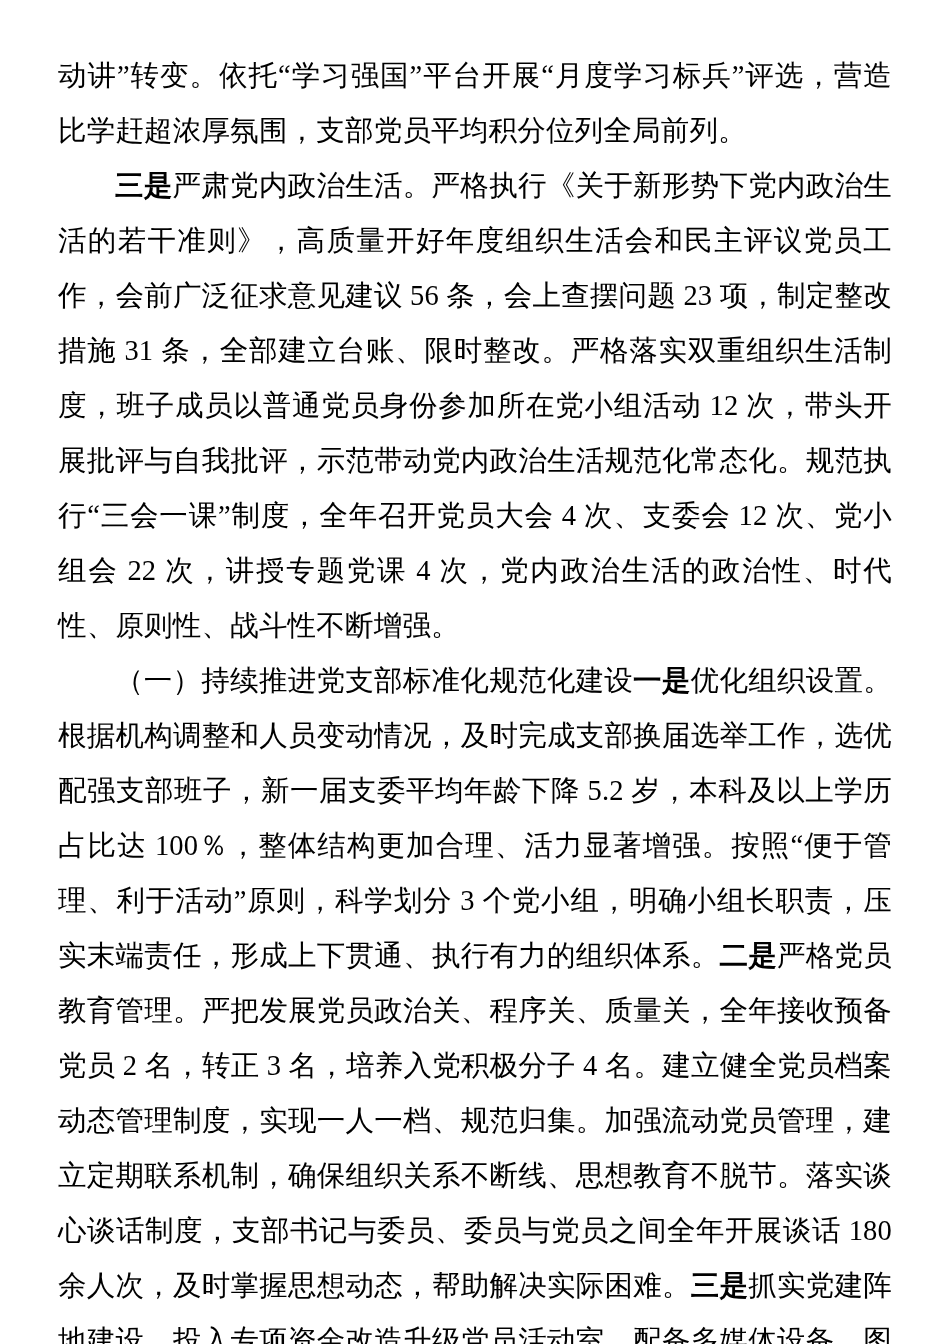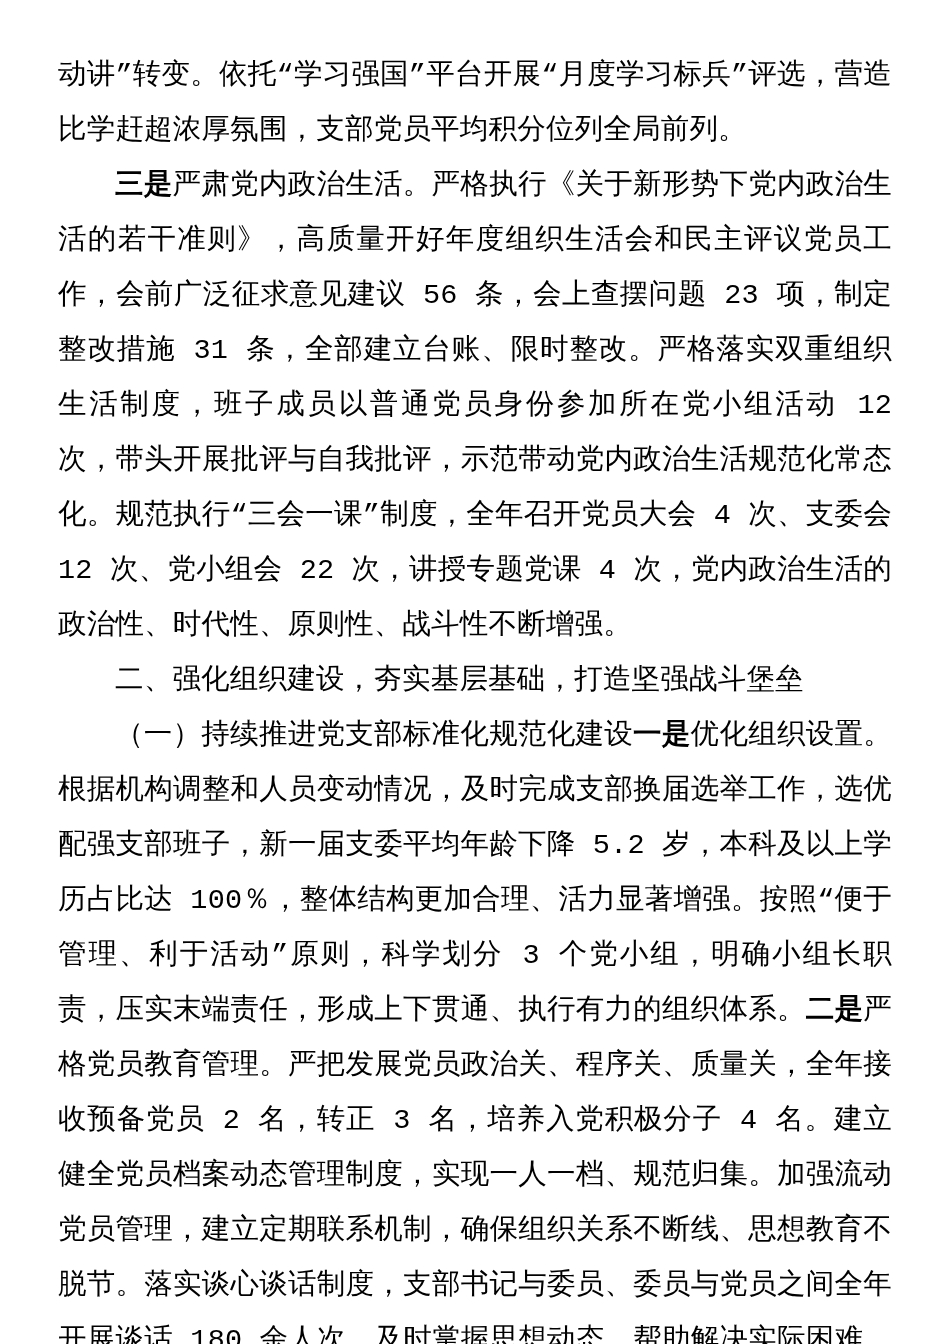--- a/index.html
+++ b/index.html
@@ -24,21 +24,20 @@
   .doc-body {
     font-size: 28.5px;
     line-height: 55px;
     letter-spacing: 0.2px;
     text-align: justify;
     text-justify: inter-ideograph;
   }
   .para {
     margin: 0;
     text-indent: 0;
-    font-family: Liberation Mono, monospace;
   }
   .para.indent {
     text-indent: 2em;
   }
   .bold {
     font-weight: bold;
   }
 </style>
 </head>
 <body>
@@ -47,22 +46,19 @@
   <div class="doc-body">
 
     <p class="para">
       <span>动讲”转变。依托“学习强国”平台开展“月度学习标兵”评选，营造比学赶超浓厚氛围，支部党员平均积分位列全局前列。</span>
     </p>
 
     <p class="para indent">
       <span class="bold">三是</span><span>严肃党内政治生活。严格执行《关于新形势下党内政治生活的若干准则》，高质量开好年度组织生活会和民主评议党员工作，会前广泛征求意见建议 56 条，会上查摆问题 23 项，制定整改措施 31 条，全部建立台账、限时整改。严格落实双重组织生活制度，班子成员以普通党员身份参加所在党小组活动 12 次，带头开展批评与自我批评，示范带动党内政治生活规范化常态化。规范执行“三会一课”制度，全年召开党员大会 4 次、支委会 12 次、党小组会 22 次，讲授专题党课 4 次，党内政治生活的政治性、时代性、原则性、战斗性不断增强。</span>
     </p>
 
-    <p class="para indent">
-      <span>二、强化组织建设，夯实基层基础，打造坚强战斗堡垒</span>
-    </p>
 
     <p class="para indent">
       <span>（一）持续推进党支部标准化规范化建设</span><span class="bold">一是</span><span>优化组织设置。根据机构调整和人员变动情况，及时完成支部换届选举工作，选优配强支部班子，新一届支委平均年龄下降 5.2 岁，本科及以上学历占比达 100％，整体结构更加合理、活力显著增强。按照“便于管理、利于活动”原则，科学划分 3 个党小组，明确小组长职责，压实末端责任，形成上下贯通、执行有力的组织体系。</span><span class="bold">二是</span><span>严格党员教育管理。严把发展党员政治关、程序关、质量关，全年接收预备党员 2 名，转正 3 名，培养入党积极分子 4 名。建立健全党员档案动态管理制度，实现一人一档、规范归集。加强流动党员管理，建立定期联系机制，确保组织关系不断线、思想教育不脱节。落实谈心谈话制度，支部书记与委员、委员与党员之间全年开展谈话 180 余人次，及时掌握思想动态，帮助解决实际困难。</span><span class="bold">三是</span><span>抓实党建阵地建设。投入专项资金改造升级党员活动室，配备多媒体设备、图书资料柜，悬挂党旗、入党誓词、党员权利义务等标识标牌，打造集学习教育、会议交流、文化展示于一体的综合性党</span>
     </p>
 
   </div>
 </div>
 
 </body></html>

